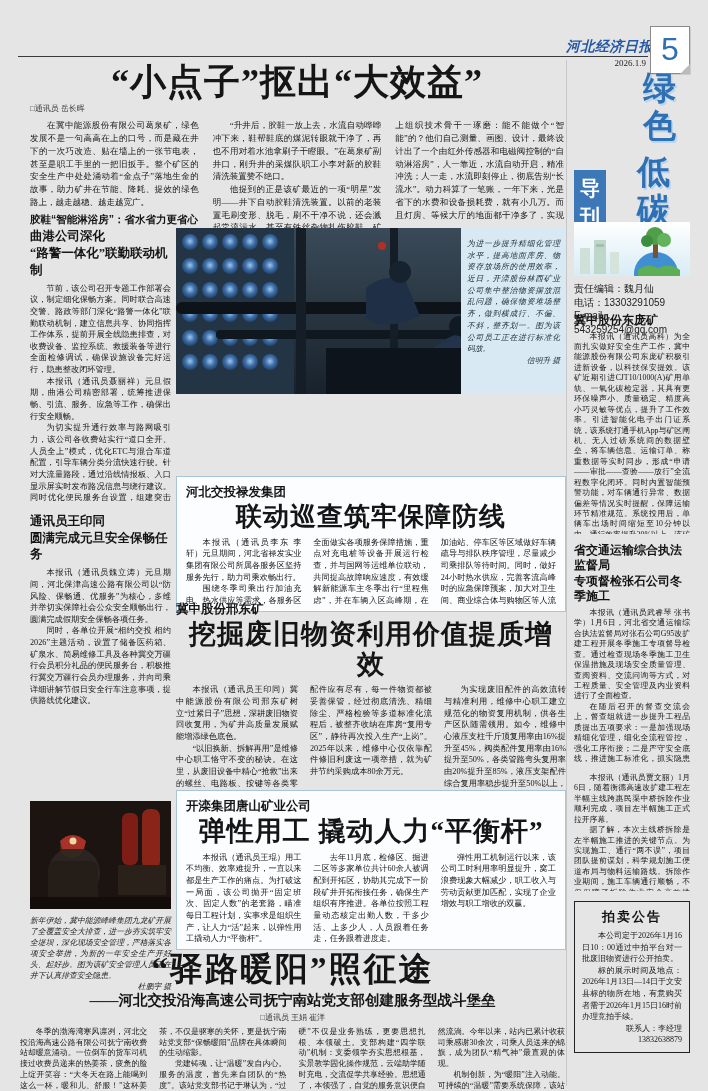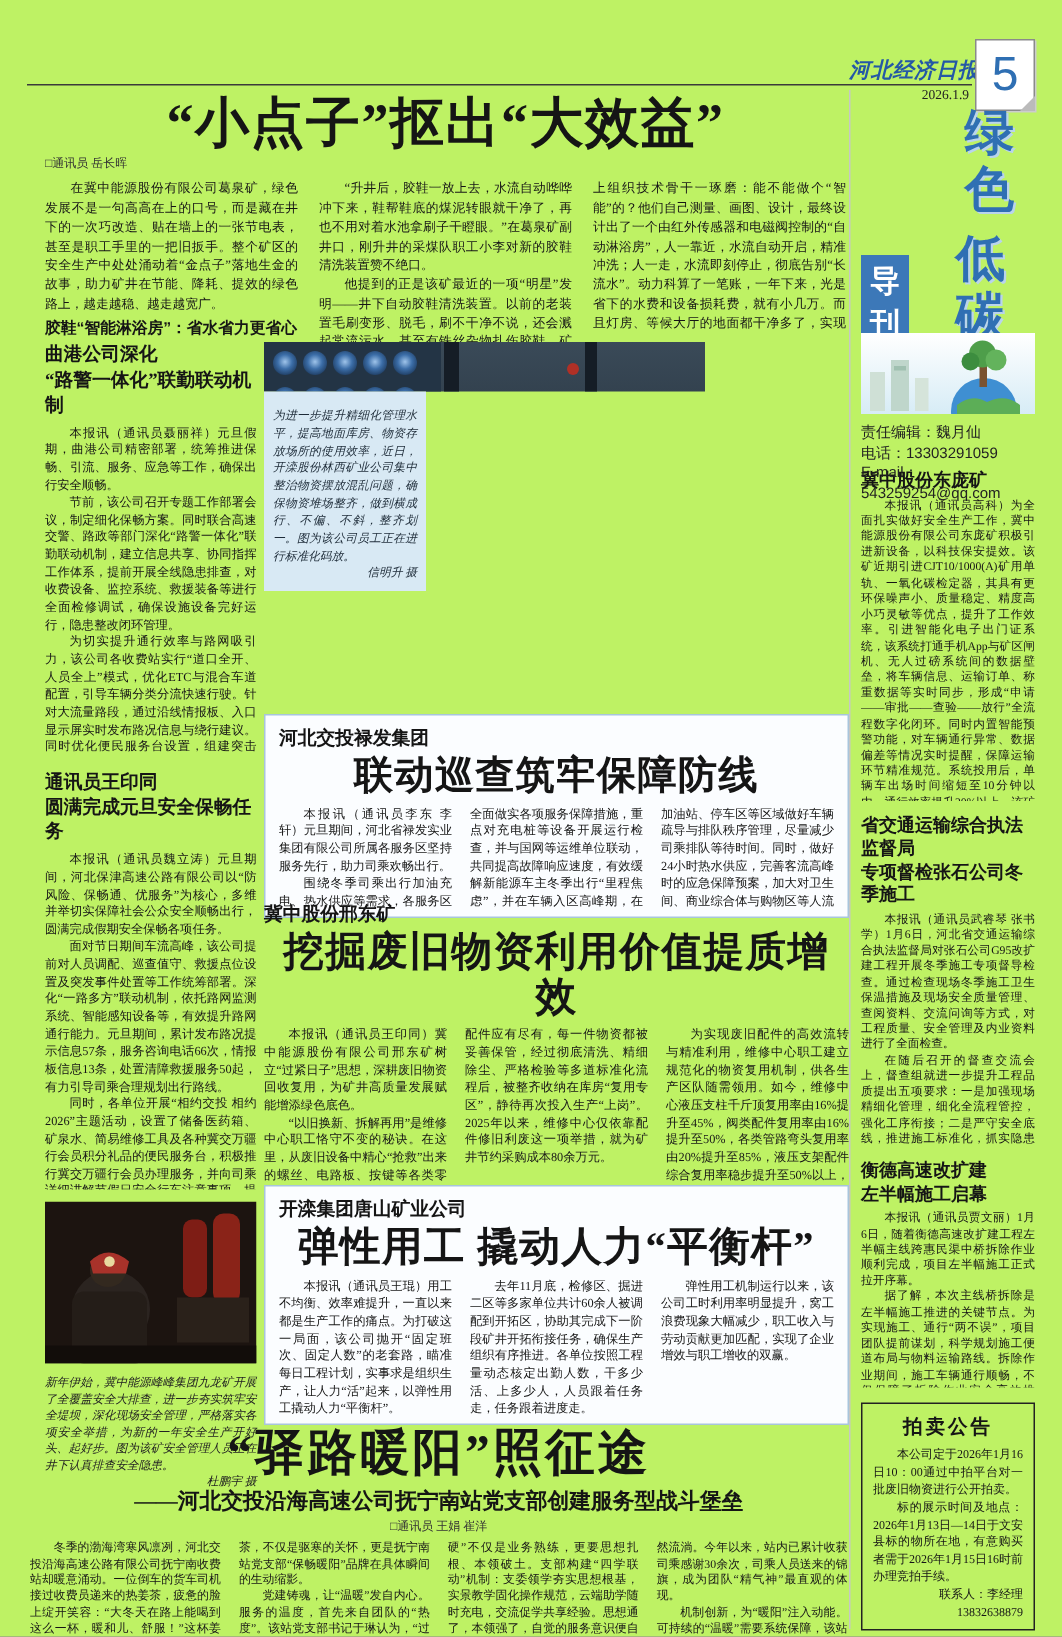--- a/index.html
+++ b/index.html
@@ -1,16 +1,16 @@
 <!DOCTYPE html>
 <html><head>
 <meta charset="utf-8">
 <style>
   html,body{margin:0;padding:0;background:#8e8e8e;}
-  .page{position:relative;width:708px;height:1091px;margin:0 auto;background:#bef264;
+  .page{position:relative;width:708px;height:1091px;margin:0 auto;background:#e5e5e5;
         font-family:"Liberation Serif","DejaVu Serif",serif;color:#151515;overflow:hidden;}
   
   .para{margin:0;text-indent:2em;text-align:justify;}
   .subhead{margin:3px 0 2px;font-weight:bold;font-family:"Liberation Sans","DejaVu Sans",sans-serif;}
   .body-s .para{font-size:8.5px;line-height:1.5;}
   .body-s .subhead{font-size:10.5px;line-height:1.35;}
   .body-xs .para{font-size:8.2px;line-height:1.42;}
   .body-xxs .para{font-size:7.8px;line-height:1.34;}
   
   .top-rule{position:absolute;left:18px;top:56px;width:630px;height:1px;background:#3a3a3a;}
@@ -34,21 +34,21 @@
   
   .leftcol{position:absolute;left:30px;top:228px;width:141px;}
   .lart-title{font-family:Liberation Serif, serif;font-weight:bold;
               font-size:12.5px;line-height:1.35;margin:0 0 4px;}
   .lart-body{overflow:hidden;}
   .photo-wrap{margin-top:8px;}
   .photo-cap{font-size:7.8px;line-height:1.4;font-style:italic;text-align:justify;margin-top:3px;color:#222;}
   .photo-credit{display:block;text-align:right;font-style:italic;}
   
   .centercol{position:absolute;left:176px;top:228px;width:390px;}
-  .cphoto{position:absolute;left:0;top:0;width:390px;height:166px;display:flex;flex-direction:column;}
+  .cphoto{position:absolute;left:0;top:0;width:390px;height:166px;display:flex;}
   .cphoto-cap{width:96px;height:150px;background:#d8e9f4;padding:10px 6px 6px;box-sizing:content-box;
               font-size:7.8px;line-height:1.5;font-style:italic;text-align:justify;color:#1d2b38;}
   .boxed{border:1px solid #a8c5dc;background:#fbfdff;box-sizing:border-box;padding:7px 9px;}
   .sec{position:absolute;left:0;box-sizing:border-box;width:390px;}
   .kicker{font-family:"Liberation Sans","DejaVu Sans",sans-serif;font-weight:bold;font-size:12.5px;margin:0 0 2px;}
   .sec-hl{font-size:26px;font-weight:bold;text-align:center;letter-spacing:1px;margin:0 0 5px;line-height:1.1;}
   .sec-body{column-count:3;column-gap:12px;overflow:hidden;}
   
   .bottom{position:absolute;left:20px;top:952px;width:545px;}
   .bot-hl{font-size:33px;font-weight:bold;text-align:center;letter-spacing:2px;margin:0;line-height:1.05;}
@@ -105,33 +105,32 @@
       </div>
   </div>
 
   <div class="leftcol">
     <div class="sb-art" style="margin-top:0;">
       <p class="lart-title">
         <span>曲港公司深化</span><br>
         <span>“路警一体化”联勤联动机制</span>
       </p>
       <div class="lart-body body-xs" style="height:218px;">
+          <p class="para">节前，该公司召开专题工作部署会议，制定细化保畅方案。同时联合高速交警、路政等部门深化“路警一体化”联勤联动机制，建立信息共享、协同指挥工作体系，提前开展全线隐患排查，对收费设备、监控系统、救援装备等进行全面检修调试，确保设施设备完好运行，隐患整改闭环管理。</p>
           <p class="para">本报讯（通讯员聂丽祥）元旦假期，曲港公司精密部署，统筹推进保畅、引流、服务、应急等工作，确保出行安全顺畅。</p>
-          <p class="para">节前，该公司召开专题工作部署会议，制定细化保畅方案。同时联合高速交警、路政等部门深化“路警一体化”联勤联动机制，建立信息共享、协同指挥工作体系，提前开展全线隐患排查，对收费设备、监控系统、救援装备等进行全面检修调试，确保设施设备完好运行，隐患整改闭环管理。</p>
           <p class="para">为切实提升通行效率与路网吸引力，该公司各收费站实行“道口全开、人员全上”模式，优化ETC与混合车道配置，引导车辆分类分流快速行驶。针对大流量路段，通过沿线情报板、入口显示屏实时发布路况信息与绕行建议。同时优化便民服务台设置，组建突击队、“柠檬”志愿者提供线路指引、临时休息、热水应急等服务。面对冬季极端天气可能引发的道路结冰等情况，该公司提前储备融雪防滑应急物资，构建“快速响应、高效处置”的应急救援体系，确保突发状况发生时能够迅速响应、妥善处置。</p>
         </div>
     </div>
     <div class="sb-art" style="margin-top:12px;">
       <p class="lart-title">
         <span>通讯员王印同</span><br>
         <span>圆满完成元旦安全保畅任务</span>
       </p>
       <div class="lart-body body-xs" style="height:226px;">
           <p class="para">本报讯（通讯员魏立涛）元旦期间，河北保津高速公路有限公司以“防风险、保畅通、优服务”为核心，多维并举切实保障社会公众安全顺畅出行，圆满完成假期安全保畅各项任务。</p>
-          <p class="para">面对节日期间车流高峰，该公司提前对人员调配、巡查值守、救援点位设置及突发事件处置等工作统筹部署。深化“一路多方”联动机制，依托路网监测系统、智能感知设备等，有效提升路网通行能力。元旦期间，累计发布路况提示信息57条，服务咨询电话66次，情报板信息13条，处置清障救援服务50起，有力引导司乘合理规划出行路线。</p>
           <p class="para">同时，各单位开展“相约交投 相约2026”主题活动，设置了储备医药箱、矿泉水、简易维修工具及各种冀交万疆行会员积分礼品的便民服务台，积极推行冀交万疆行会员办理服务，并向司乘详细讲解节假日安全行车注意事项，提供路线优化建议。</p>
         </div>
     </div>
     <div class="photo-wrap">
       <svg width="141" height="108" role="img">
         <rect width="141" height="108" fill="#1c1410"></rect>
         <rect x="92" y="12" width="16" height="52" rx="6" fill="#7e1d15"></rect>
         <rect x="112" y="8" width="18" height="60" rx="7" fill="#8a2318"></rect>
         <rect x="88" y="64" width="48" height="30" fill="#2a211a"></rect>
         <ellipse cx="44" cy="72" rx="26" ry="26" fill="#2b2420"></ellipse>
@@ -309,24 +308,20 @@
         <span>省交通运输综合执法监督局</span><br>
         <span>专项督检张石公司冬季施工</span>
       </p>
       <div class="sb-body body-xxs" style="height:156px;">
           <p class="para">本报讯（通讯员武睿琴 张书学）1月6日，河北省交通运输综合执法监督局对张石公司G95改扩建工程开展冬季施工专项督导检查。通过检查现场冬季施工卫生保温措施及现场安全质量管理、查阅资料、交流问询等方式，对工程质量、安全管理及内业资料进行了全面检查。</p>
           <p class="para">在随后召开的督查交流会上，督查组就进一步提升工程品质提出五项要求：一是加强现场精细化管理，细化全流程管控，强化工序衔接；二是严守安全底线，推进施工标准化，抓实隐患排查整改；三是落实技术交底全覆盖，严格原材料进场检验，强化过程质量控制；四是稳步推进施工进度，加大资源投入，推广机械化施工与工艺优化；五是夯实内业基础，规范资料归档，重点做好隐蔽工程影像留存，确保全过程可追溯。</p>
         </div>
     </div>
 
     <div class="sb-art">
-      <p class="sb-title">
-        <span>衡德高速改扩建</span><br>
-        <span>左半幅施工启幕</span>
-      </p>
       <div class="sb-body body-xxs" style="height:118px;">
           <p class="para">本报讯（通讯员贾文丽）1月6日，随着衡德高速改扩建工程左半幅主线跨惠民渠中桥拆除作业顺利完成，项目左半幅施工正式拉开序幕。</p>
           <p class="para">据了解，本次主线桥拆除是左半幅施工推进的关键节点。为实现施工、通行“两不误”，项目团队提前谋划，科学规划施工便道布局与物料运输路线。拆除作业期间，施工车辆通行顺畅，不仅保障了拆除作业安全高效推进，更依托建成便道实现了施工物料、机械设备的及时转运，为后续施工奠定坚实基础。</p>
         </div>
     </div>
 
     <div class="auction">
       <p class="auction-title">拍卖公告</p>
       <div>
           <p class="para">本公司定于2026年1月16日10：00通过中拍平台对一批废旧物资进行公开拍卖。</p>

